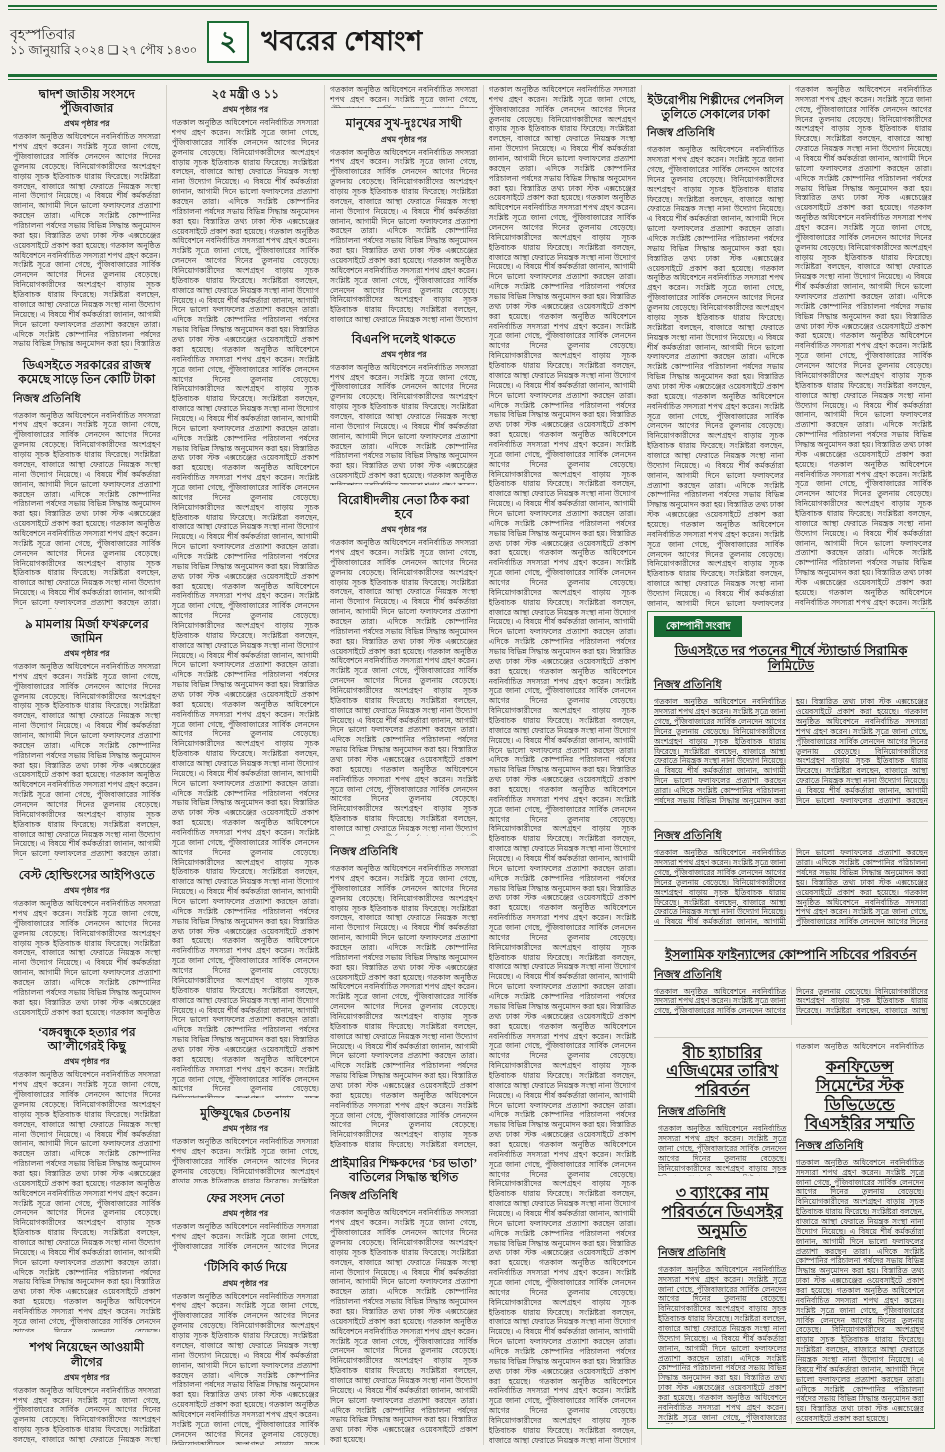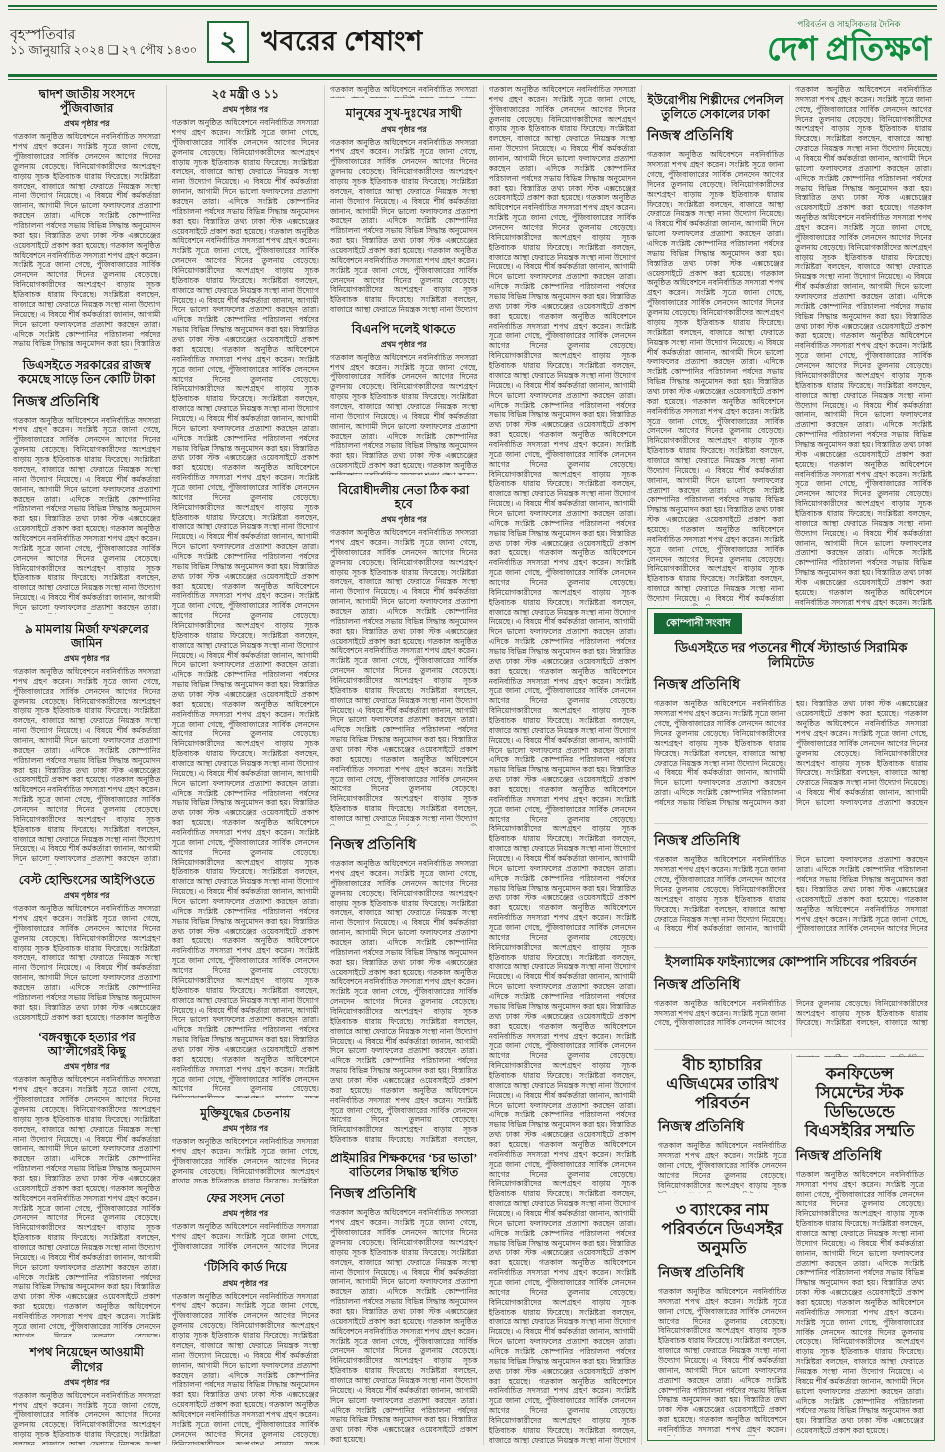--- a/index.html
+++ b/index.html
@@ -36,32 +36,33 @@
   .col + .col, .right-region { border-left: 1px solid #d2cfc6; }
   .right-region { flex: 2 2 0; display: flex; flex-direction: column; overflow: hidden; }
   .right-top { display: flex; height: 676px; overflow: hidden; }
   .subcol { flex: 1 1 0; padding: 0 5px; overflow: hidden; display: flex; flex-direction: column; }
   .subcol + .subcol { border-left: 1px solid #d2cfc6; }
 
   article { display: flex; flex-direction: column; margin-bottom: 6px; }
   article.fill { flex: 1 1 auto; margin-bottom: 0; }
   .headline { font-weight: bold; text-align: center; font-size: 12px; line-height: 1.18; margin: 2px 0; }
   .kicker { text-align: center; font-size: 7.8px; font-weight: bold; margin-bottom: 2px; }
-  .byline { font-size: 14px; font-weight: bold; margin: 1px 0 2px; }
+  .byline { font-size: 11px; font-weight: bold; margin: 1px 0 2px; }
   .body {
     font-size: 7.6px; line-height: 1.3; text-align: justify;
     color: #232323; overflow: hidden;
   }
   .grow { flex: 1 1 auto; }
 
   
   .company-box {
-    border: 1.5px solid #2f7d3a; margin: 2px 2px 4px 5px; padding: 4px 6px;
+    border: 1.5px solid #2f7d3a; margin: 2px 2px 16px 5px; padding: 4px 6px;
     flex: 1 1 auto; display: flex; flex-direction: column; overflow: hidden;
     background: #f5f3ee;
+    text-decoration: underline;
   }
   .box-label {
     align-self: flex-start; background: #176a33; color: #ffffff;
     font-size: 10px; font-weight: bold; padding: 2px 12px; margin-bottom: 4px;
   }
   .box-art { border-bottom: 1px solid #cfccc3; padding-bottom: 12px; margin-bottom: 4px; }
   .box-art .headline { font-size: 13px; }
   .cols2 { column-count: 2; column-gap: 10px; column-rule: 1px solid #d2cfc6; }
   .box-bottom { display: flex; flex: 1 1 auto; overflow: hidden; }
   .box-bottom .subcol { padding: 0 4px; }
@@ -76,24 +77,20 @@
 
   <header class="header">
     <div class="date-block">
       <div class="weekday">বৃহস্পতিবার</div>
       <div class="date-line">১১ জানুয়ারি ২০২৪ ❑ ২৭ পৌষ ১৪৩০</div>
     </div>
     <div class="pageno-box">
       <span>২</span>
     </div>
     <div class="section-title">খবরের শেষাংশ</div>
-    <div class="logo-block">
-      <div class="tagline">পরিবর্তন ও সাহসিকতার দৈনিক</div>
-      <div class="logo">দেশ প্রতিক্ষণ</div>
-    </div>
   </header>
 
   <div class="header-rule"></div>
 
   <main class="main">
 
     <section class="col">
       <article>
         <h2 class="headline">দ্বাদশ জাতীয় সংসদে পুঁজিবাজার</h2>
         <div class="kicker">প্রথম পৃষ্ঠার পর</div>

